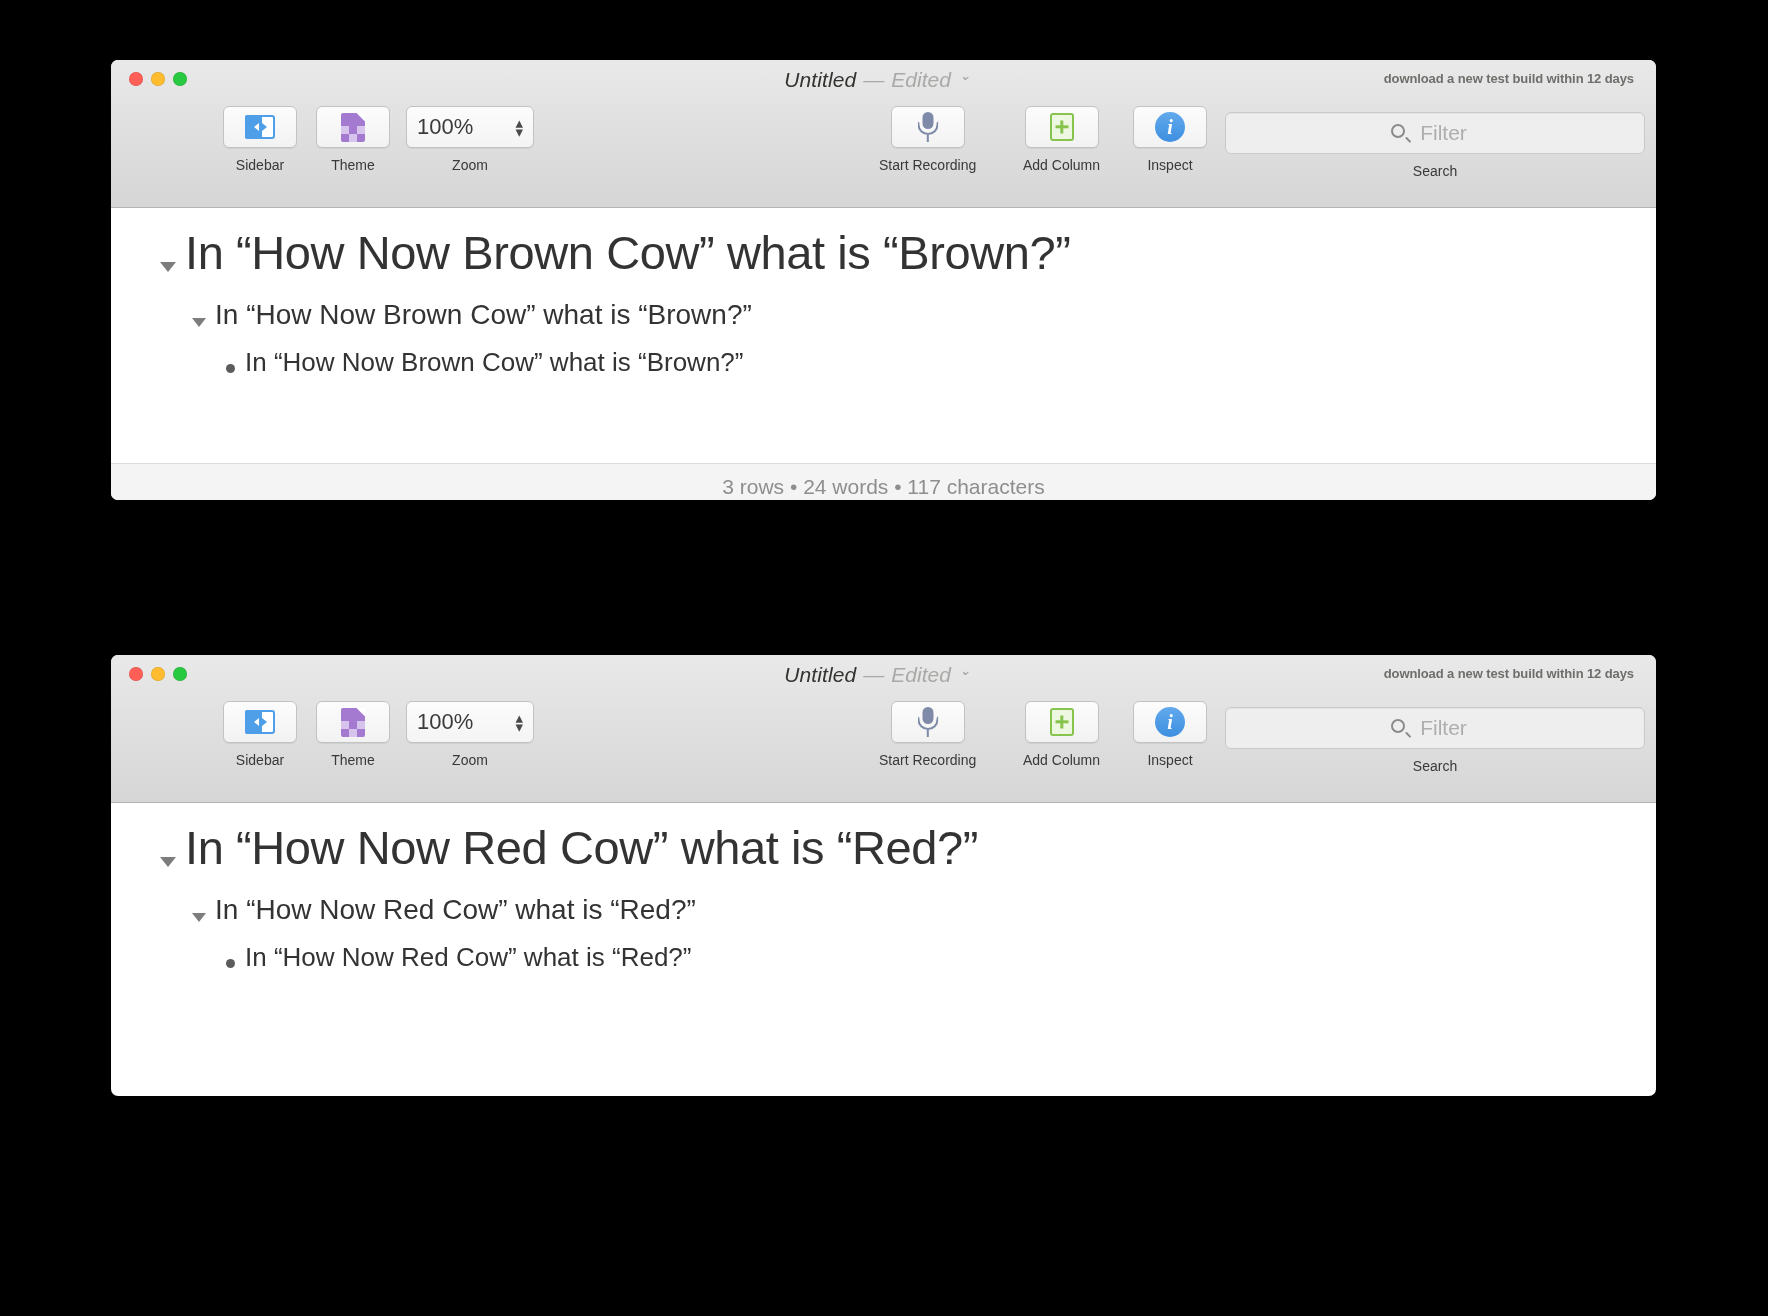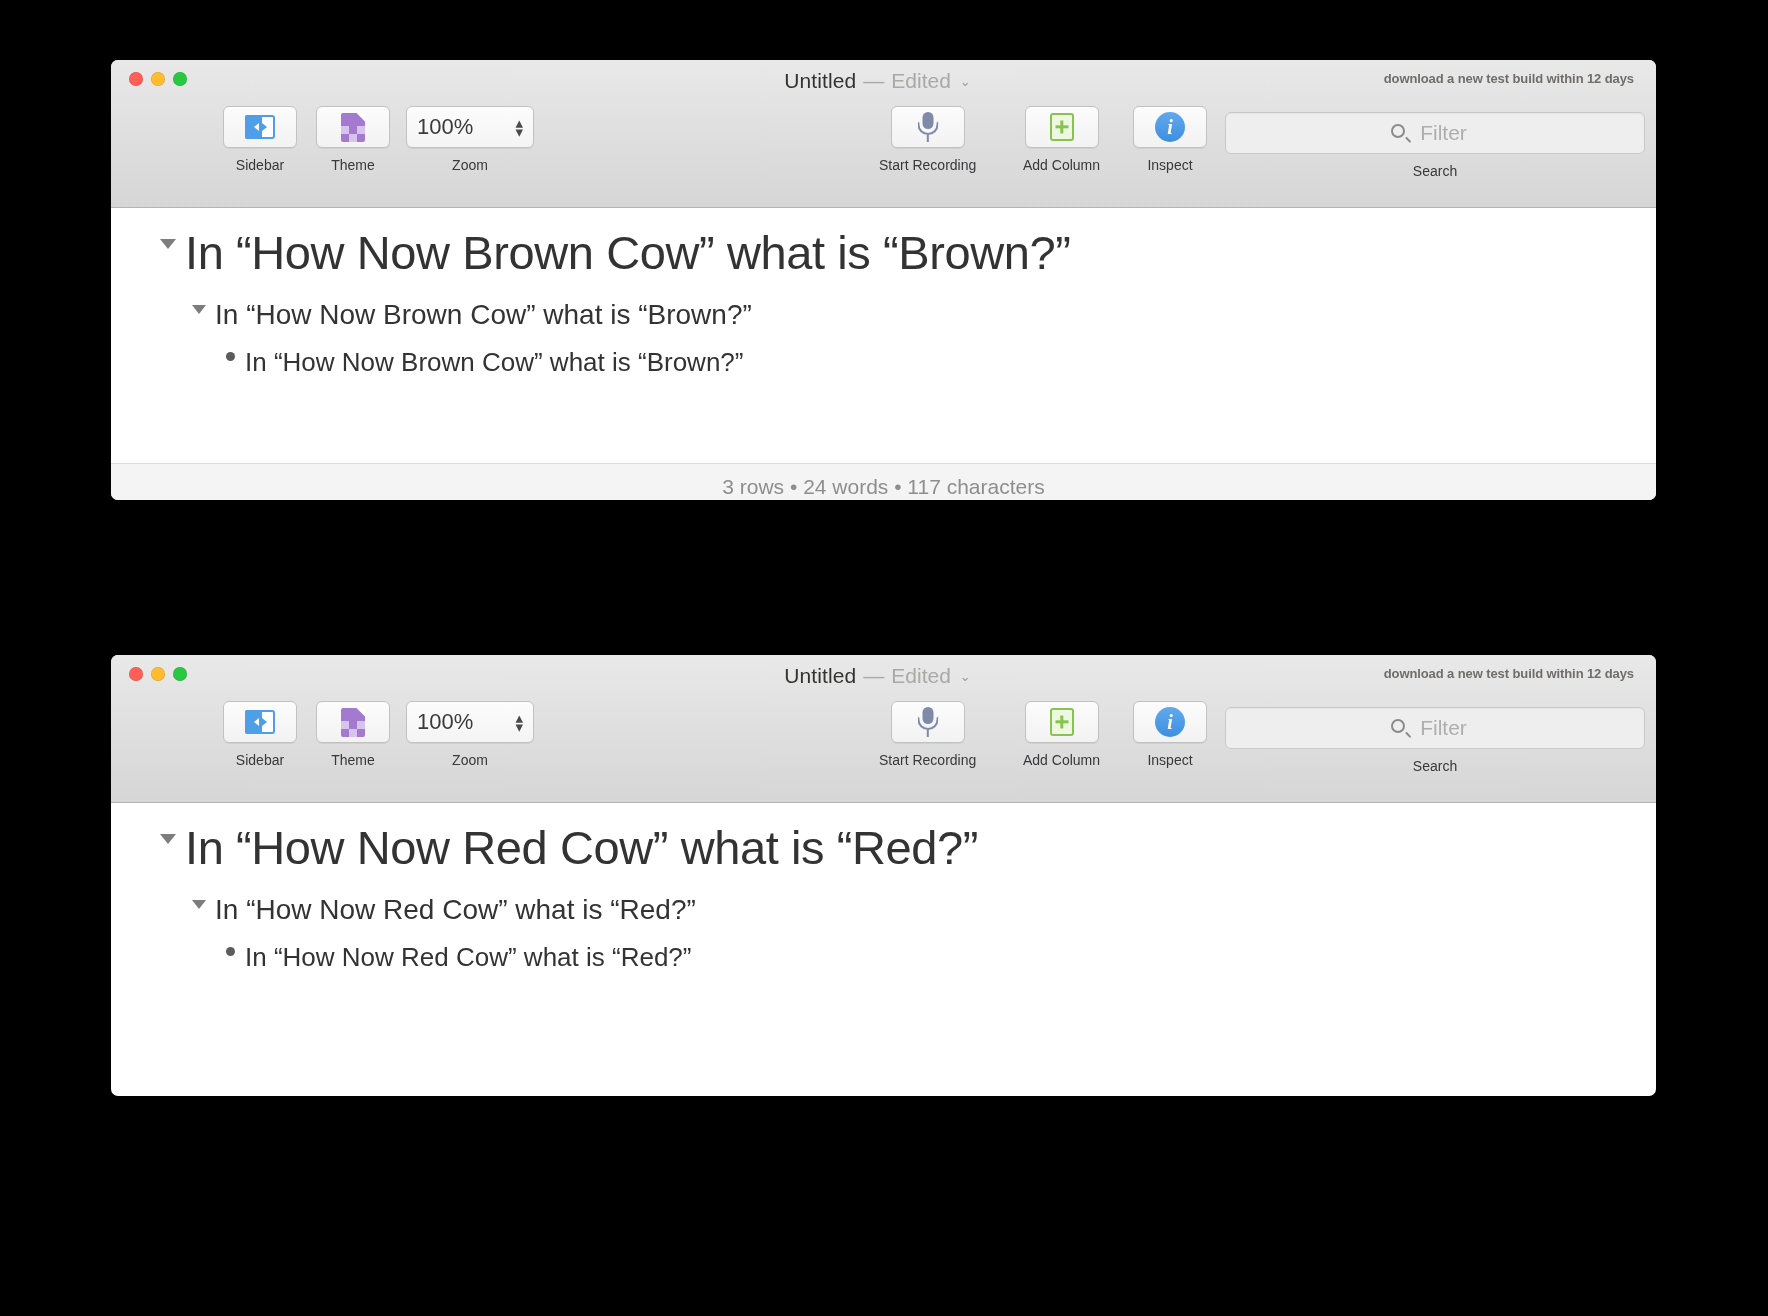--- a/index.html
+++ b/index.html
@@ -47,23 +47,23 @@
   .tl-min     { background: #febc2e; box-shadow: inset 0 0 0 0.5px rgba(0,0,0,0.14); }
   .tl-zoom    { background: #28c840; box-shadow: inset 0 0 0 0.5px rgba(0,0,0,0.14); }
 
   .title-row {
     position: absolute;
     top: 8px;
     left: 0;
     right: 12px;
     height: 26px;
     display: flex;
-    align-items: center;
     justify-content: center;
     pointer-events: none;
+    font-style: italic;
   }
   .doc-title {
     font-size: 21px;
     color: #33332f;
     letter-spacing: 0.1px;
   }
   .doc-sep {
     font-size: 21px;
     color: #a9a9a7;
     margin: 0 7px;
@@ -296,21 +296,21 @@
   .content {
     background: #ffffff;
     height: 255px;
     position: relative;
     padding-top: 10px;
   }
   .win-2 .content { height: 256px; }
 
   .row {
     display: flex;
-    align-items: center;
+    align-items: flex-end;
     position: relative;
   }
   .row-marker {
     flex: 0 0 auto;
     display: flex;
     align-items: center;
     justify-content: center;
   }
   .disclosure {
     width: 0; height: 0;

